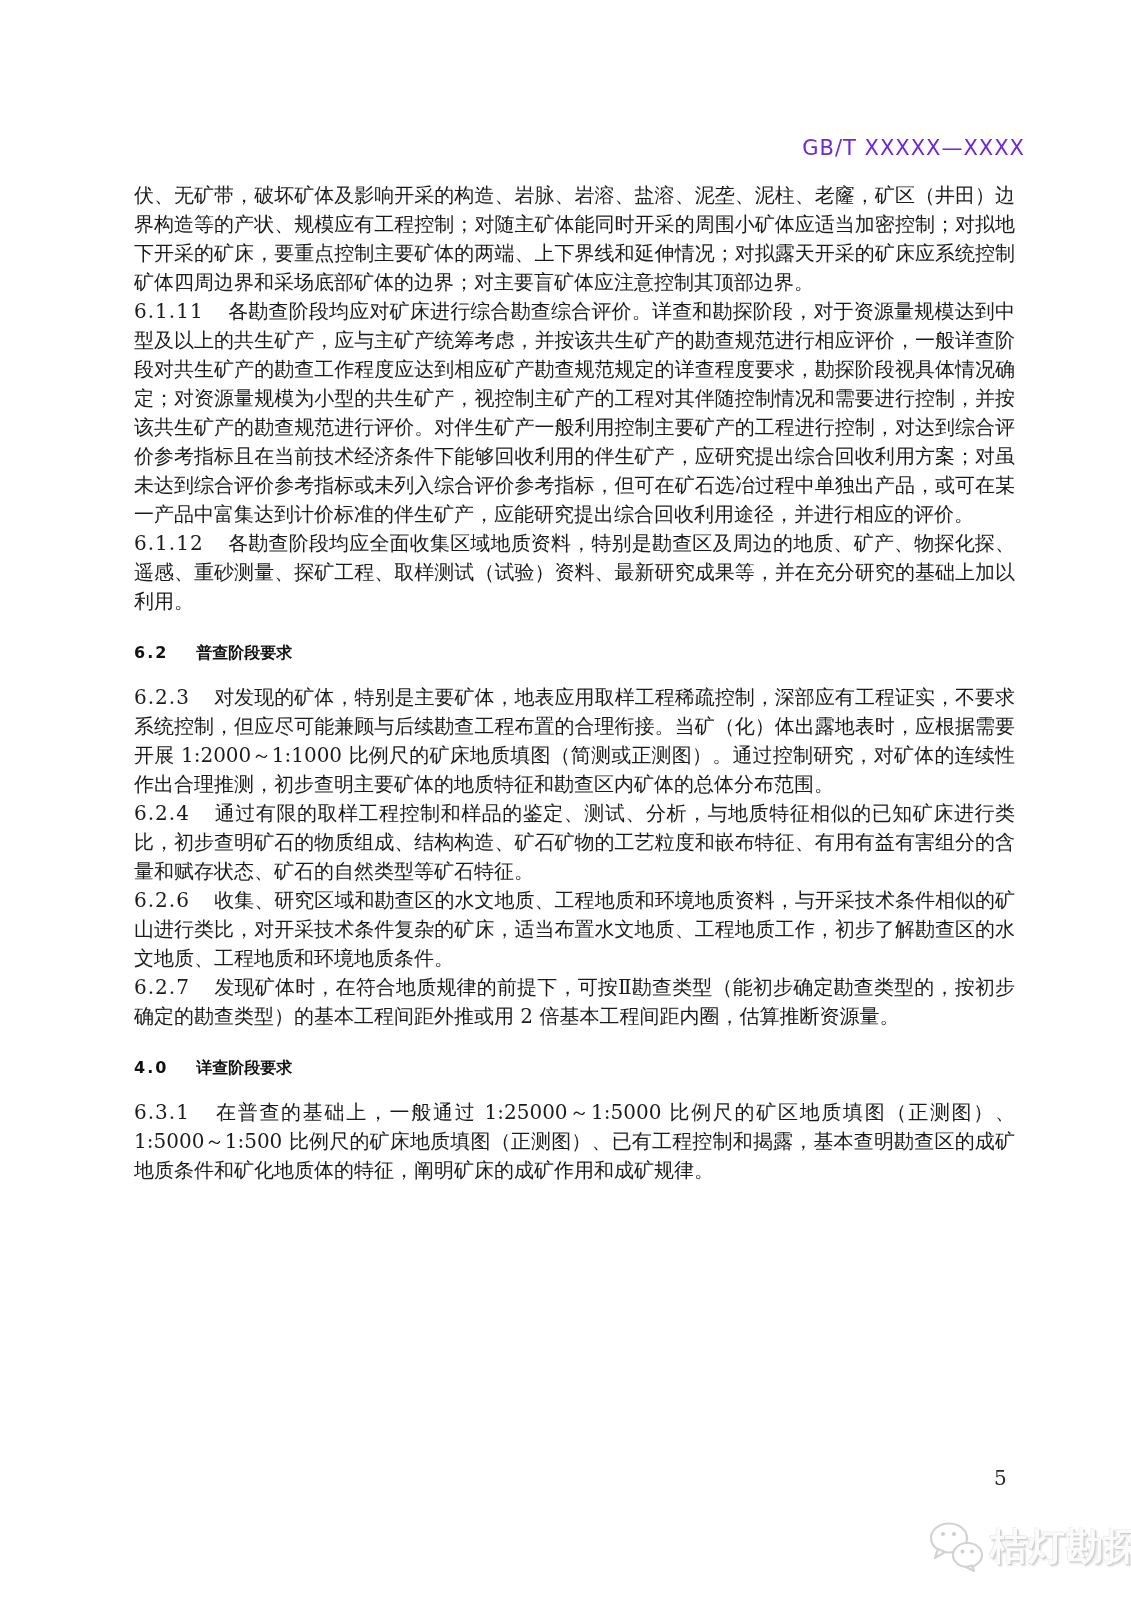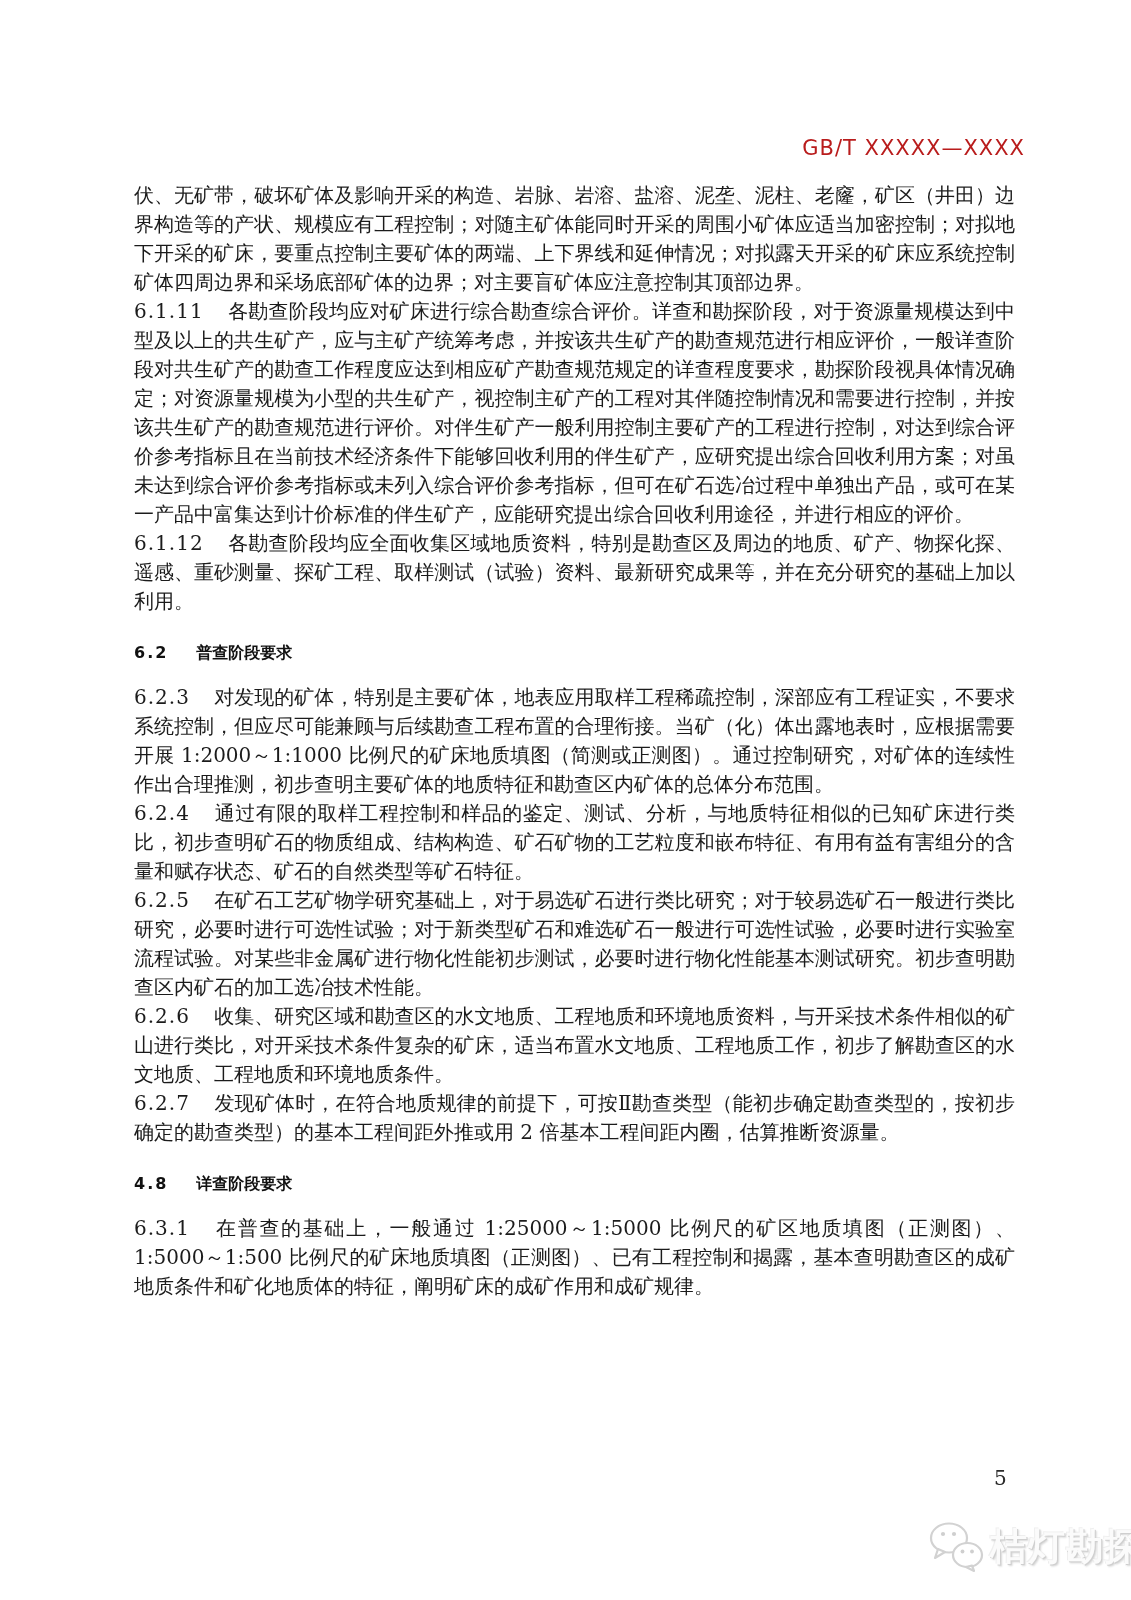--- a/index.html
+++ b/index.html
@@ -17,21 +17,21 @@
     color: #1b1b1b;
   }
   .std-header {
     position: absolute;
     top: 136px;
     right: 106px;
     font-family: "DejaVu Sans", "Liberation Sans", sans-serif;
     font-size: 21px;
     font-weight: 500;
     letter-spacing: 1px;
-    color: #b91c1c;
+    color: #6d28d9;
     white-space: nowrap;
   }
   .doc-body {
     position: absolute;
     left: 134px;
     top: 181px;
     width: 881px;
     font-size: 20px;
     line-height: 29px;
     text-align: justify;
@@ -108,33 +108,29 @@
   </p>
       <p class="para">
     <span class="num">6.2.3</span>
     <span class="txt">对发现的矿体，特别是主要矿体，地表应用取样工程稀疏控制，深部应有工程证实，不要求系统控制，但应尽可能兼顾与后续勘查工程布置的合理衔接。当矿（化）体出露地表时，应根据需要开展 1:2000～1:1000 比例尺的矿床地质填图（简测或正测图）。通过控制研究，对矿体的连续性作出合理推测，初步查明主要矿体的地质特征和勘查区内矿体的总体分布范围。</span>
   </p>
       <p class="para">
     <span class="num">6.2.4</span>
     <span class="txt">通过有限的取样工程控制和样品的鉴定、测试、分析，与地质特征相似的已知矿床进行类比，初步查明矿石的物质组成、结构构造、矿石矿物的工艺粒度和嵌布特征、有用有益有害组分的含量和赋存状态、矿石的自然类型等矿石特征。</span>
   </p>
       <p class="para">
-    <span class="num">6.2.5</span>
-    <span class="txt">在矿石工艺矿物学研究基础上，对于易选矿石进行类比研究；对于较易选矿石一般进行类比研究，必要时进行可选性试验；对于新类型矿石和难选矿石一般进行可选性试验，必要时进行实验室流程试验。对某些非金属矿进行物化性能初步测试，必要时进行物化性能基本测试研究。初步查明勘查区内矿石的加工选冶技术性能。</span>
-  </p>
-      <p class="para">
     <span class="num">6.2.6</span>
     <span class="txt">收集、研究区域和勘查区的水文地质、工程地质和环境地质资料，与开采技术条件相似的矿山进行类比，对开采技术条件复杂的矿床，适当布置水文地质、工程地质工作，初步了解勘查区的水文地质、工程地质和环境地质条件。</span>
   </p>
       <p class="para">
     <span class="num">6.2.7</span>
     <span class="txt">发现矿体时，在符合地质规律的前提下，可按Ⅱ勘查类型（能初步确定勘查类型的，按初步确定的勘查类型）的基本工程间距外推或用 2 倍基本工程间距内圈，估算推断资源量。</span>
   </p>
       <p class="para heading">
-    <span class="num">4.8</span>
+    <span class="num">4.0</span>
     <span class="txt">详查阶段要求</span>
   </p>
       <p class="para">
     <span class="num">6.3.1</span>
     <span class="txt">在普查的基础上，一般通过 1:25000～1:5000 比例尺的矿区地质填图（正测图）、1:5000～1:500 比例尺的矿床地质填图（正测图）、已有工程控制和揭露，基本查明勘查区的成矿地质条件和矿化地质体的特征，阐明矿床的成矿作用和成矿规律。</span>
   </p>
     </div>
 
   <div class="page-number">5</div>
 

